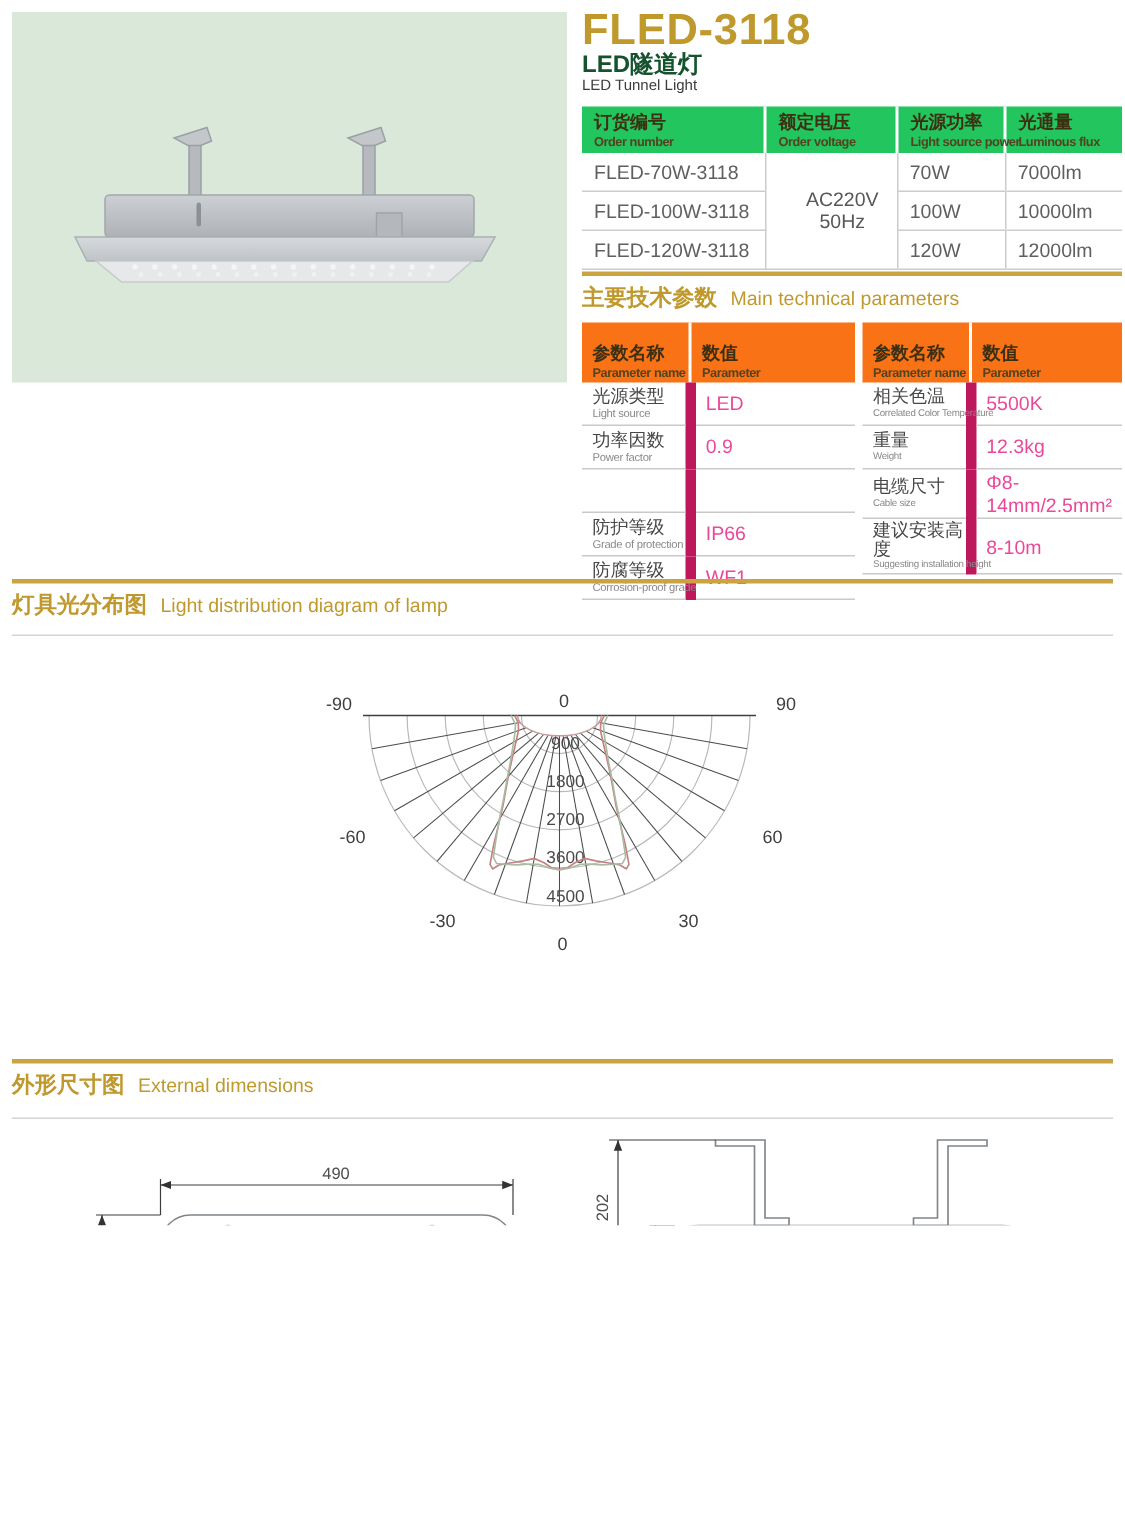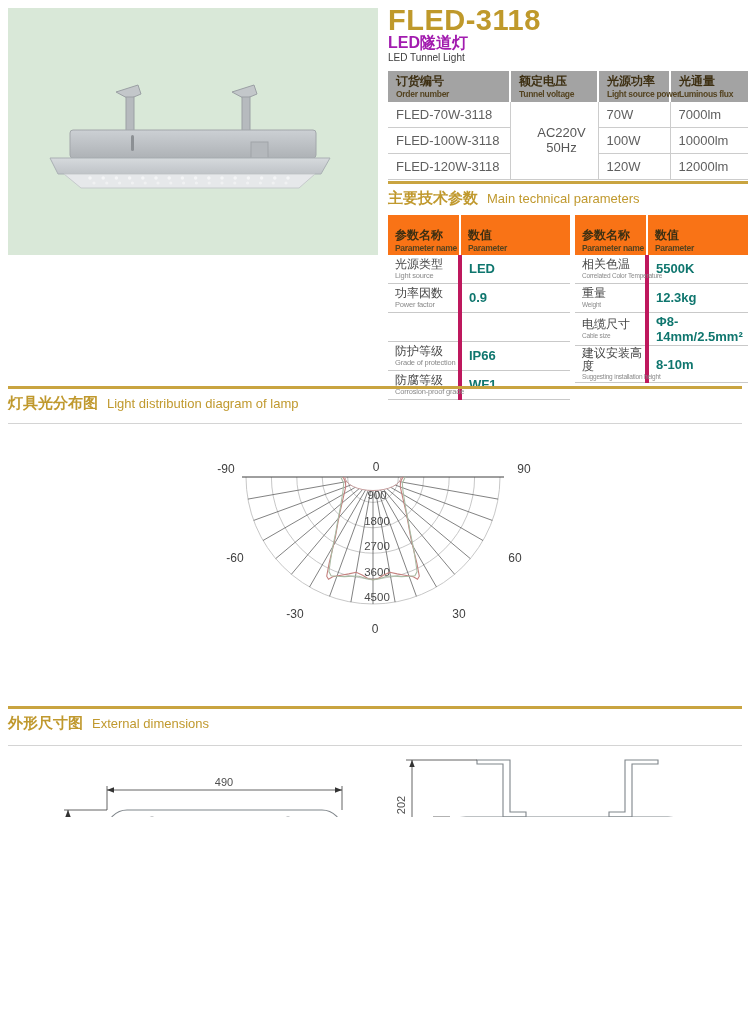--- a/index.html
+++ b/index.html
@@ -3,43 +3,43 @@
 <meta charset="utf-8">
 <style>
   html,body{margin:0;padding:0;background:#ffffff;}
   .page{position:relative;width:750px;height:817px;background:#fff;overflow:hidden;
         font-family:"Liberation Sans","DejaVu Sans",sans-serif;}
   .abs{position:absolute;}
   
   .photo{left:8px;top:8px;width:370px;height:247px;background:#d9e8d8;}
   
   .model{left:388px;top:4px;font-size:29px;font-weight:bold;color:#bf992b;letter-spacing:.5px;}
-  .sub-cn{left:388px;top:33px;font-size:16px;font-weight:600;color:#a21caf;text-align:center;}
+  .sub-cn{left:388px;top:33px;font-size:16px;font-weight:600;color:#14532d;text-align:center;}
   .sub-en{left:388px;top:52px;font-size:10px;color:#3c3c3c;}
   
   table{border-collapse:collapse;table-layout:fixed;}
   .spec{left:388px;top:71px;width:360px;}
-  .spec th{background:#a3a3a3;text-align:left;vertical-align:top;padding:4px 0 3px 8px;height:23px;}
+  .spec th{background:#22c55e;text-align:left;vertical-align:top;padding:4px 0 3px 8px;height:23px;}
   .spec th + th{border-left:2px solid #fff;}
   .hcn{font-size:12px;font-weight:bold;color:#3d2f12;line-height:1.15;}
   .hen{font-size:8.5px;letter-spacing:-.3px;white-space:nowrap;color:#544320;line-height:1.2;}
   .spec td{height:23px;font-size:13px;color:#5f5f5f;padding-left:8px;
            border-bottom:1px solid #ccc;border-left:1px solid #ccc;}
   .spec td:first-child{border-left:none;}
   .spec td.volt{text-align:center;padding-left:16px;font-size:13px;color:#575757;}
   .sec-rule{height:3px;background:#c9a440;}
   .gray-rule{height:1px;background:#d4d4d4;}
   .sec-title .cn{font-size:15px;font-weight:bold;color:#c0992e;}
   .sec-title .en{font-size:13px;color:#c0992e;margin-left:9px;}
   .ptab{width:182px;}
   .ptab.r{width:173px;}
   .ptab th{background:#f97316;text-align:left;vertical-align:top;padding:14px 0 2px 7px;height:22px;}
   .ptab th + th{border-left:2px solid #fff;}
   .ptab td{height:26px;padding-left:7px;border-bottom:1px solid #c9c9c9;vertical-align:middle;margin-left:16px;}
-  .ptab td.val{border-left:4px solid #be185d;font-size:13px;color:#0f766e;font-weight:bold;}
+  .ptab td.val{border-left:7px solid #be185d;font-size:13px;color:#ec4899;}
   .pcn{font-size:12px;color:#474747;line-height:1.1;}
   .pen{font-size:7.5px;letter-spacing:-.2px;white-space:nowrap;color:#8a8a8a;line-height:1.2;}
   .ptab.r .pen{font-size:6.5px;}
   
   svg text{font-family:"Liberation Sans","DejaVu Sans",sans-serif;}
   .dimtxt{font-size:11px;fill:#4f4f4f;}
 </style>
 </head>
 <body>
 
@@ -121,21 +121,21 @@
         <col style="width:78px">
       </colgroup>
     <tbody>
         <tr>
       <th>
             <div class="hcn">订货编号</div>
             <div class="hen">Order number</div>
           </th>
       <th>
             <div class="hcn">额定电压</div>
-            <div class="hen">Tunnel voltage</div>
+            <div class="hen">Order voltage</div>
           </th>
       <th>
             <div class="hcn">光源功率</div>
             <div class="hen">Light source power</div>
           </th>
       <th>
             <div class="hcn">光通量</div>
             <div class="hen">Luminous flux</div>
           </th>
     </tr>

